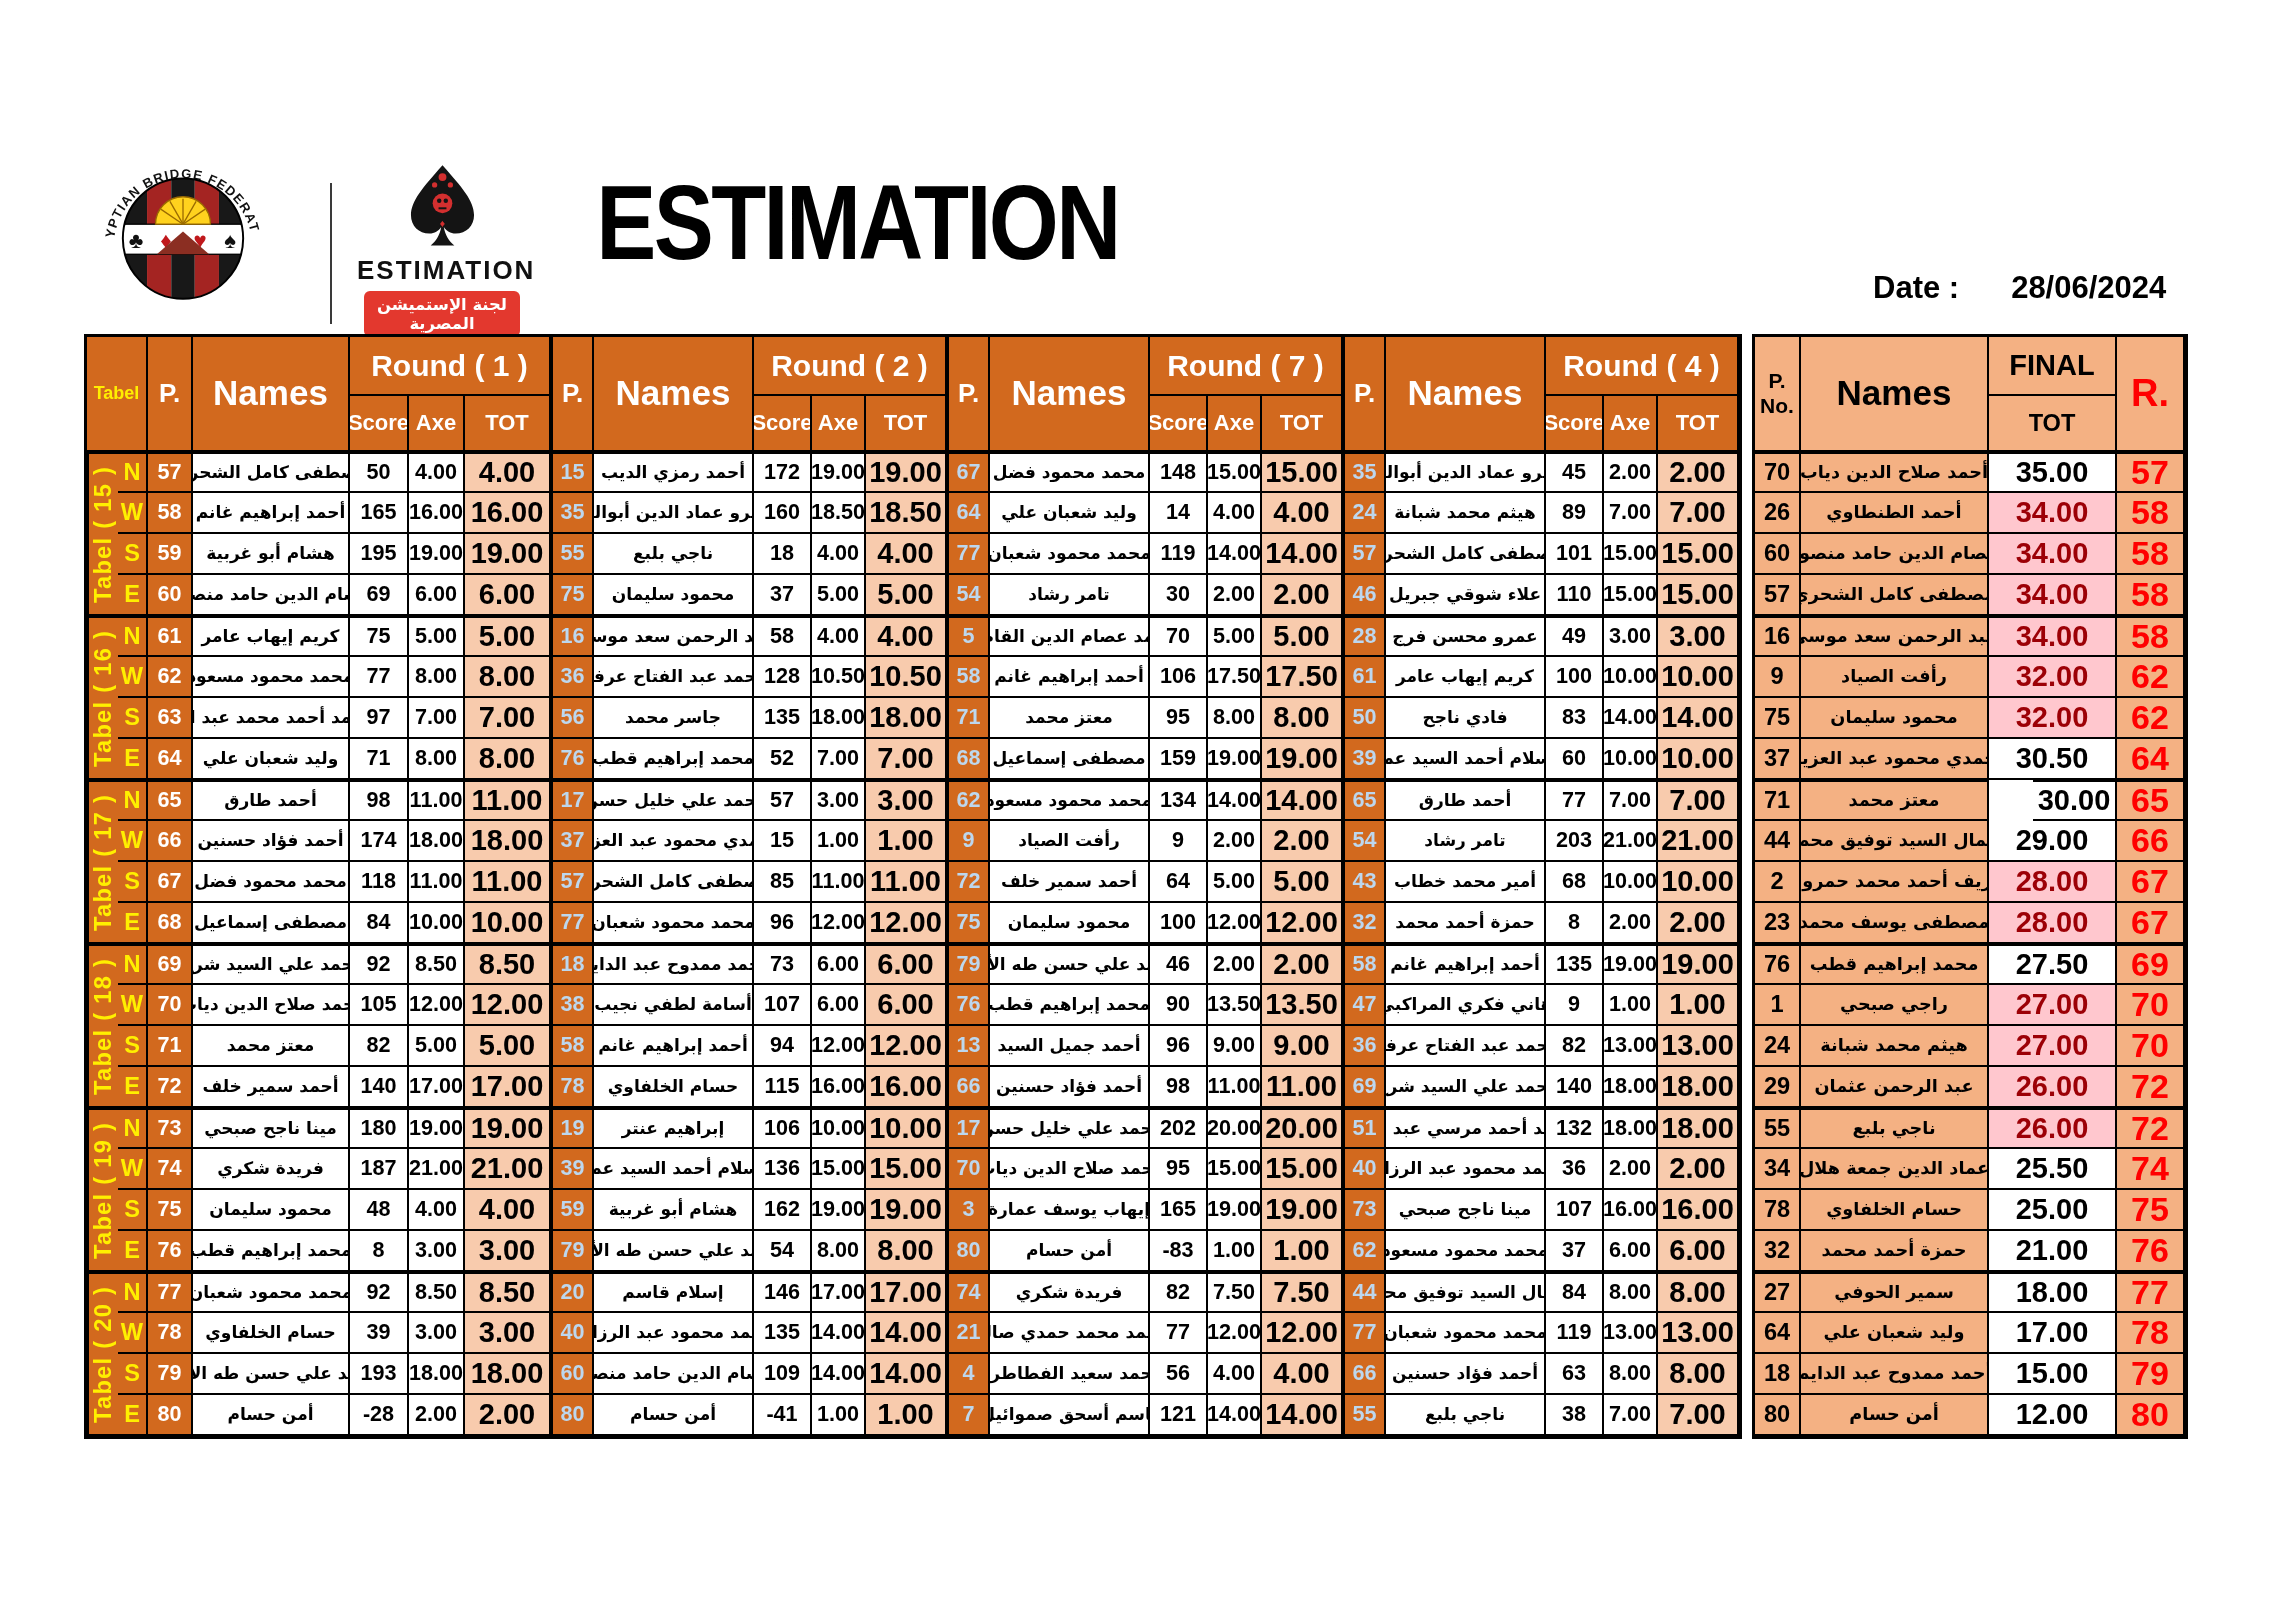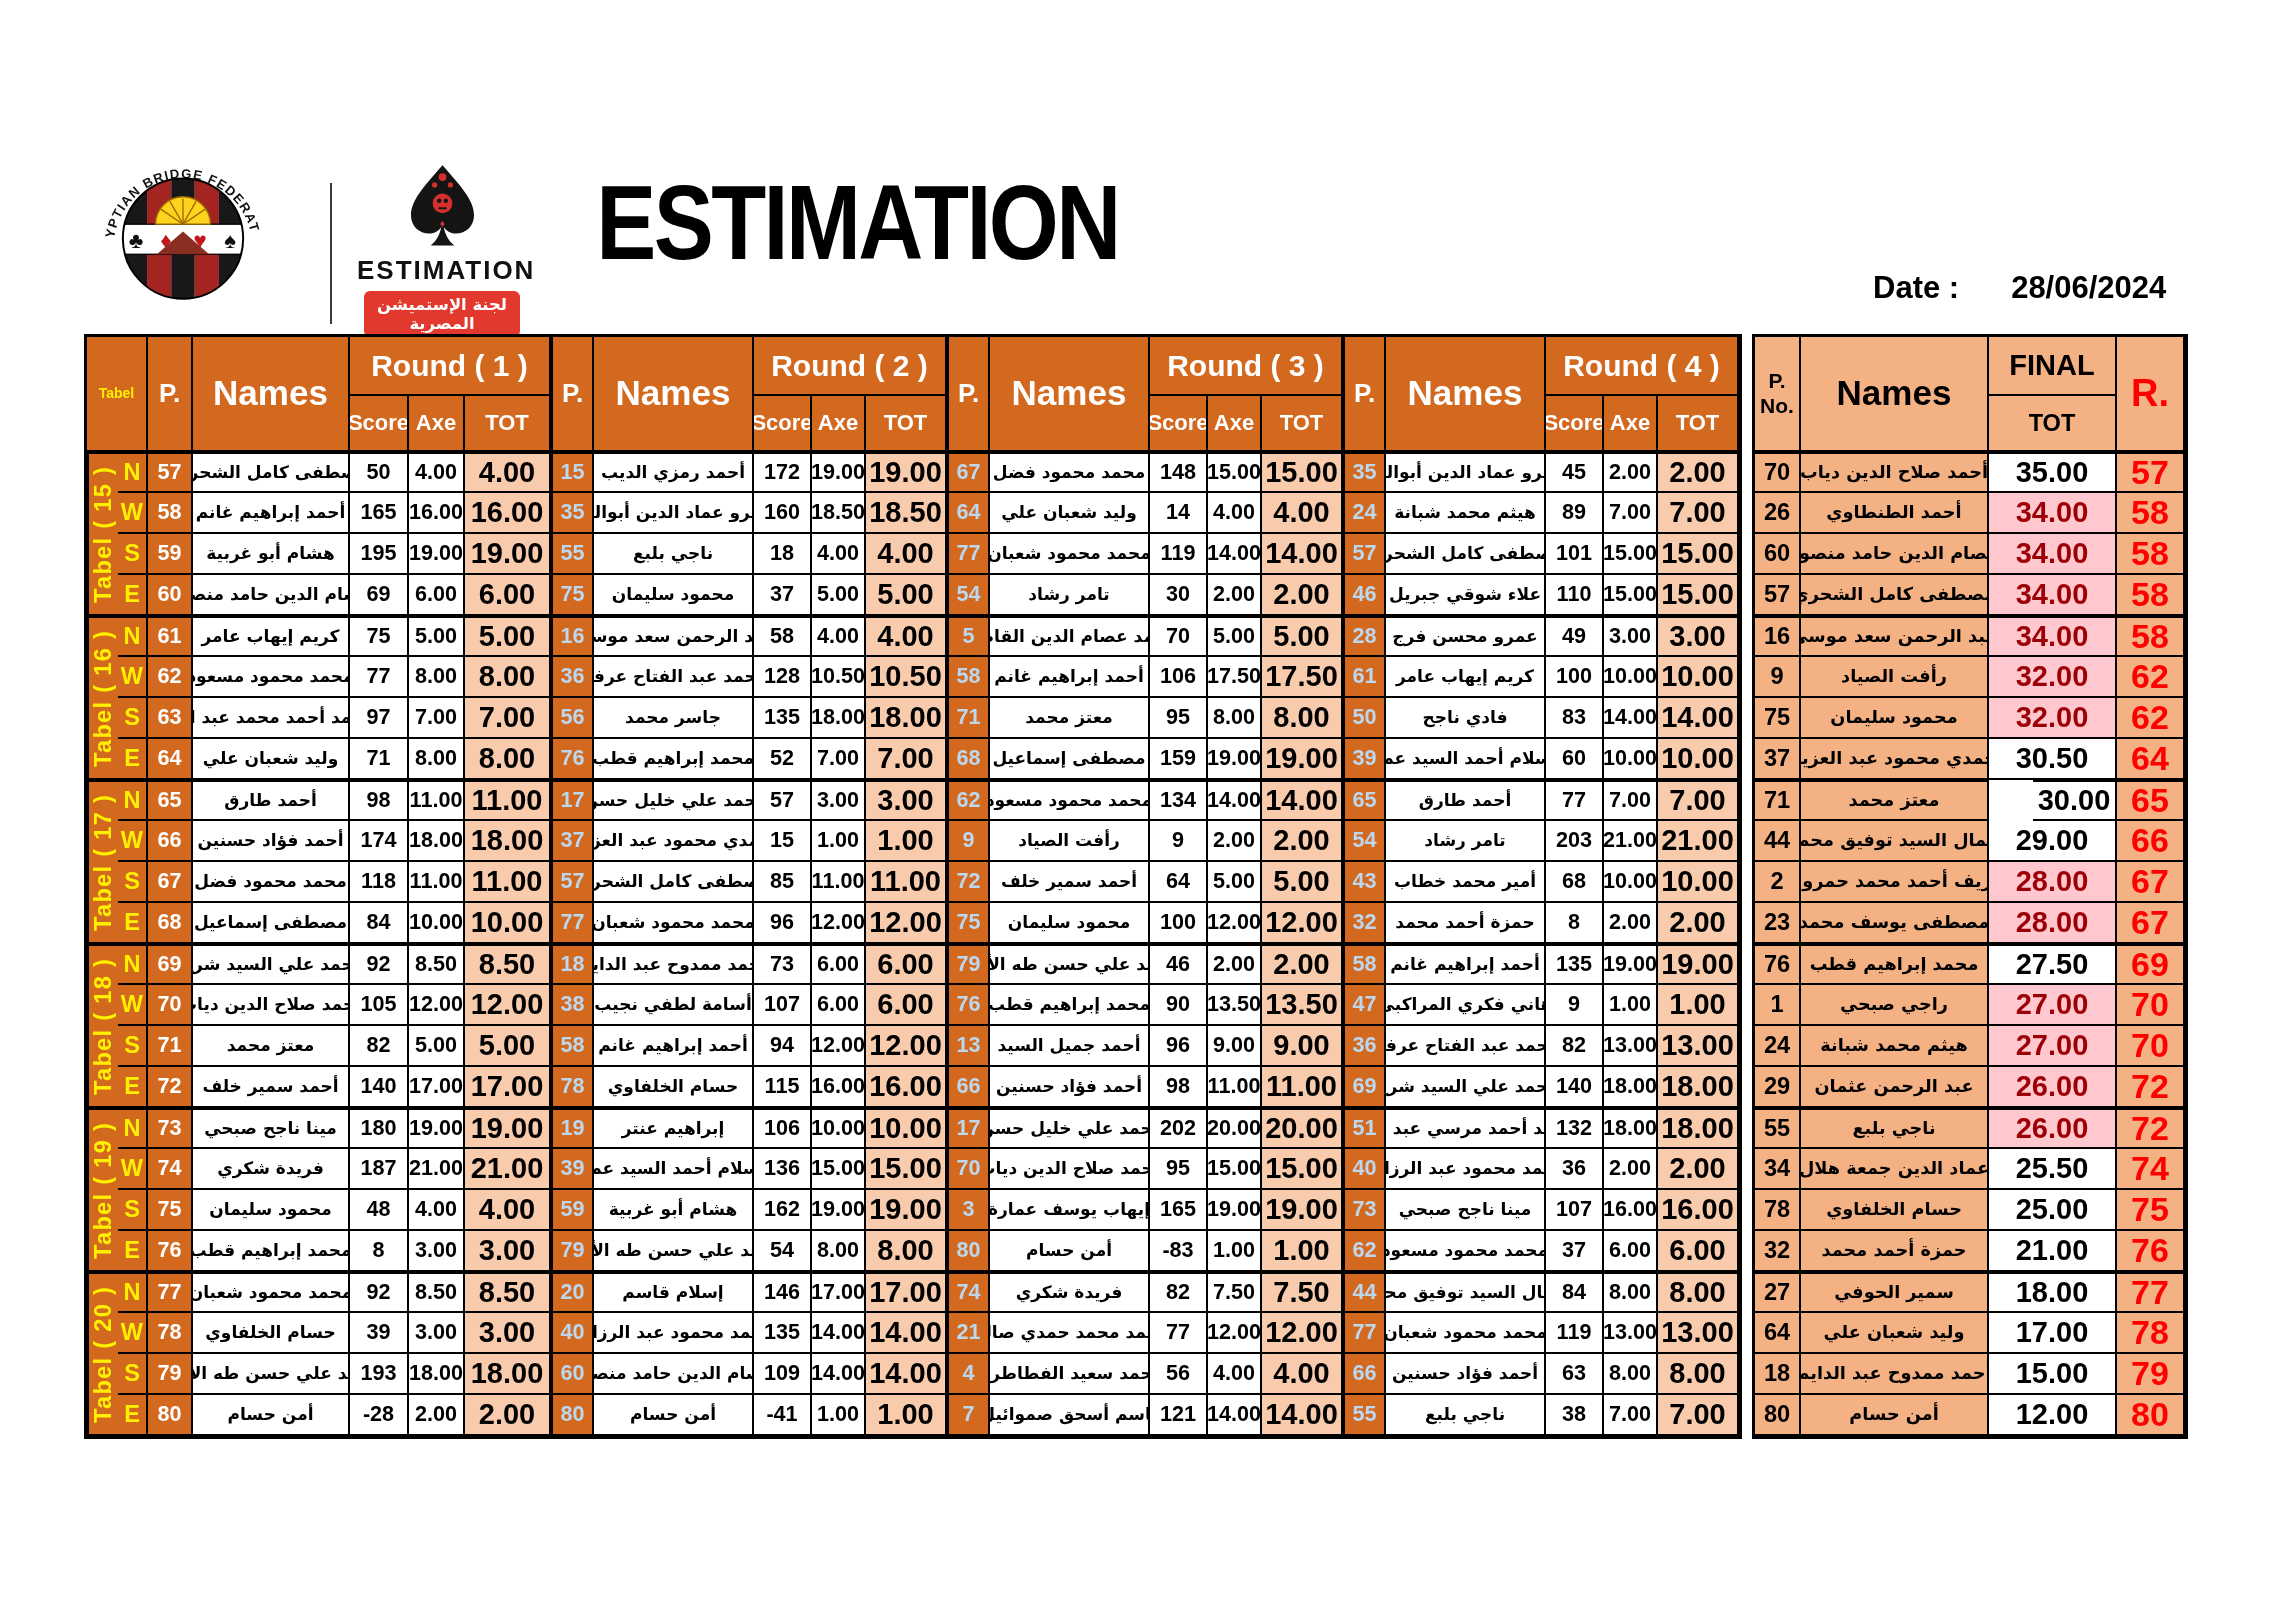--- a/index.html
+++ b/index.html
@@ -39,21 +39,21 @@
   }
   .bl{border-left:2.6px solid #000;}
   .tt{border-top:2.6px solid #000;}
   .orange{background:#d2691e;}
   .totbg{background:#f8cbad;}
   .peach{background:#f4b183;}
   .pinkbg{background:#ffc7ce;color:#9c0006;}
   .whitebg{background:#ffffff;}
   
   .hc{background:#d2691e;color:#fff;font-weight:bold;}
-  .h-tabel{color:#ffef00;font-size:14px;}
+  .h-tabel{color:#ffef00;font-size:18px;}
   .h-p{font-size:26px;}
   .h-names{font-size:35px;}
   .h-round{font-size:30px;}
   .h-sub{font-size:22px;}
   .hf{background:#f4b183;color:#000;font-weight:bold;flex-direction:column;}
   .hf-pno{font-size:21px;line-height:1.15;}
   .hf-names{font-size:35px;}
   .hf-final{font-size:29px;}
   .hf-tot{font-size:23.6px;}
   .hf-r{font-size:38px;color:#ff0000;}
@@ -150,21 +150,21 @@
 
   <div class="cell hc h-p bl" style="grid-area:1/8/3/9">P.</div>
   <div class="cell hc h-names" style="grid-area:1/9/3/10">Names</div>
   <div class="cell hc h-round" style="grid-area:1/10/2/13">Round ( 2 )</div>
   <div class="cell hc h-sub" style="grid-area:2/10/3/11">Score</div>
   <div class="cell hc h-sub" style="grid-area:2/11/3/12">Axe</div>
   <div class="cell hc h-sub" style="grid-area:2/12/3/13">TOT</div>
 
   <div class="cell hc h-p bl" style="grid-area:1/13/3/14">P.</div>
   <div class="cell hc h-names" style="grid-area:1/14/3/15">Names</div>
-  <div class="cell hc h-round" style="grid-area:1/15/2/18">Round ( 3 )</div>
+  <div class="cell hc h-round" style="grid-area:1/15/2/18">Round ( 7 )</div>
   <div class="cell hc h-sub" style="grid-area:2/15/3/16">Score</div>
   <div class="cell hc h-sub" style="grid-area:2/16/3/17">Axe</div>
   <div class="cell hc h-sub" style="grid-area:2/17/3/18">TOT</div>
 
   <div class="cell hc h-p bl" style="grid-area:1/18/3/19">P.</div>
   <div class="cell hc h-names" style="grid-area:1/19/3/20">Names</div>
   <div class="cell hc h-round" style="grid-area:1/20/2/23">Round ( 4 )</div>
   <div class="cell hc h-sub" style="grid-area:2/20/3/21">Score</div>
   <div class="cell hc h-sub" style="grid-area:2/21/3/22">Axe</div>
   <div class="cell hc h-sub" style="grid-area:2/22/3/23">TOT</div>

